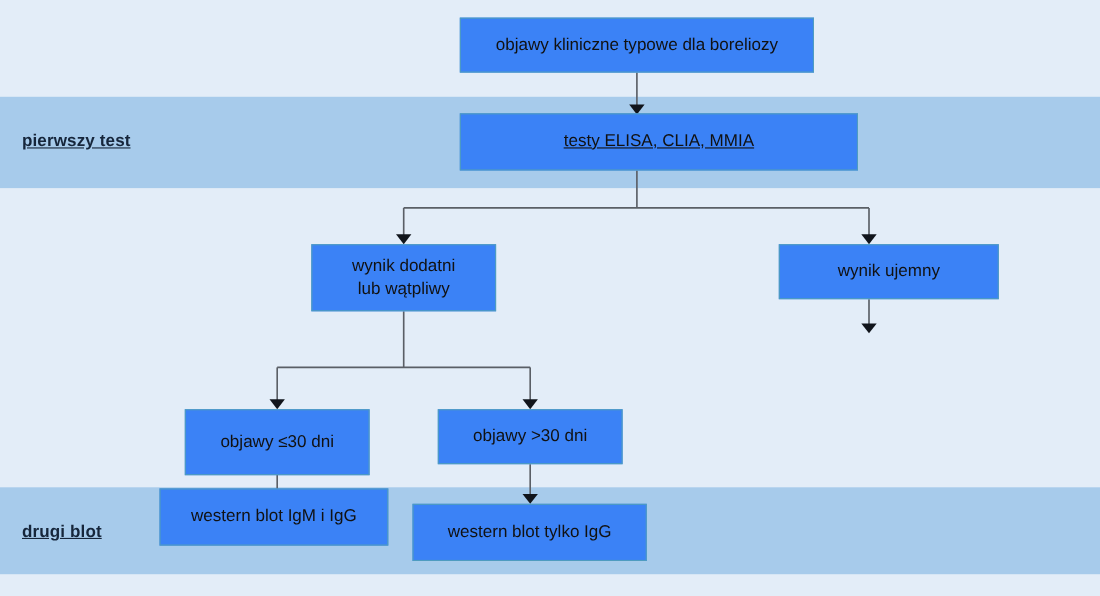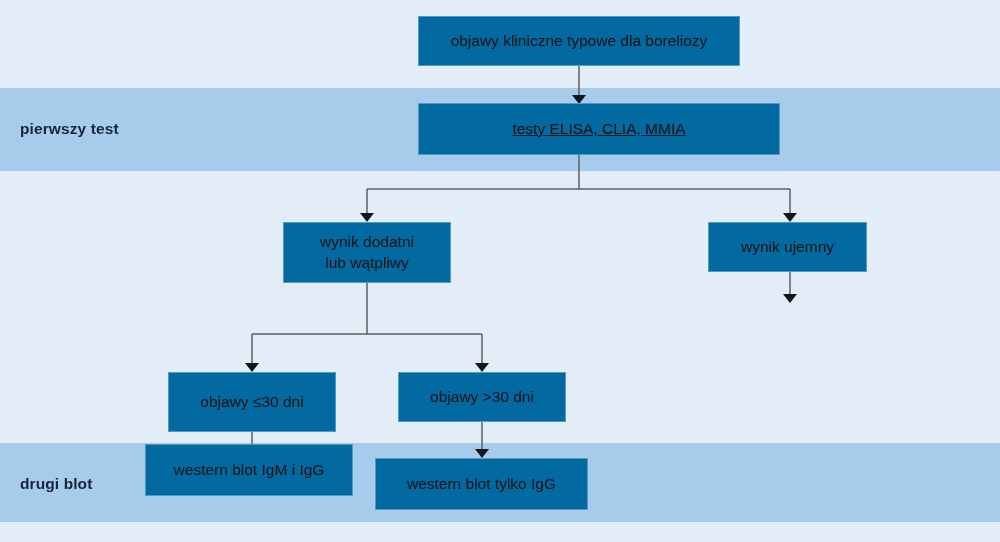--- a/index.html
+++ b/index.html
@@ -25,25 +25,26 @@
     width: 1000px;
     background: #a7cbeb;
   }
   .band-label {
     position: absolute;
     font-size: 15.5px;
     font-weight: bold;
     color: #16263b;
     letter-spacing: 0.1px;
     white-space: nowrap;
+    text-decoration: underline;
   }
   .node {
     position: absolute;
     box-sizing: border-box;
-    background: #0369a1;
+    background: #3b82f6;
     border: 1.4px solid #4e9cc0;
     display: flex;
     align-items: center;
     justify-content: center;
     text-align: center;
     color: #111111;
     font-size: 15.5px;
     line-height: 1.32;
     padding: 2px 6px;
   }
@@ -123,21 +124,21 @@
     </div>
   </div>
 
   <div class="node" style="left:283px;top:222px;width:168px;height:61px;justify-content:center;">
     <div class="lines">
       <div>wynik dodatni</div>
       <div>lub wątpliwy</div>
     </div>
   </div>
 
-  <div class="node" style="left:708px;top:222px;width:159px;height:50px;">
+  <div class="node" style="left:708px;top:222px;width:200px;height:50px;">
     <div class="lines">
       <div>wynik ujemny</div>
     </div>
   </div>
 
 
   <div class="node" style="left:168px;top:372px;width:168px;height:60px;">
     <div class="lines">
       <div>objawy ≤30 dni</div>
     </div>

